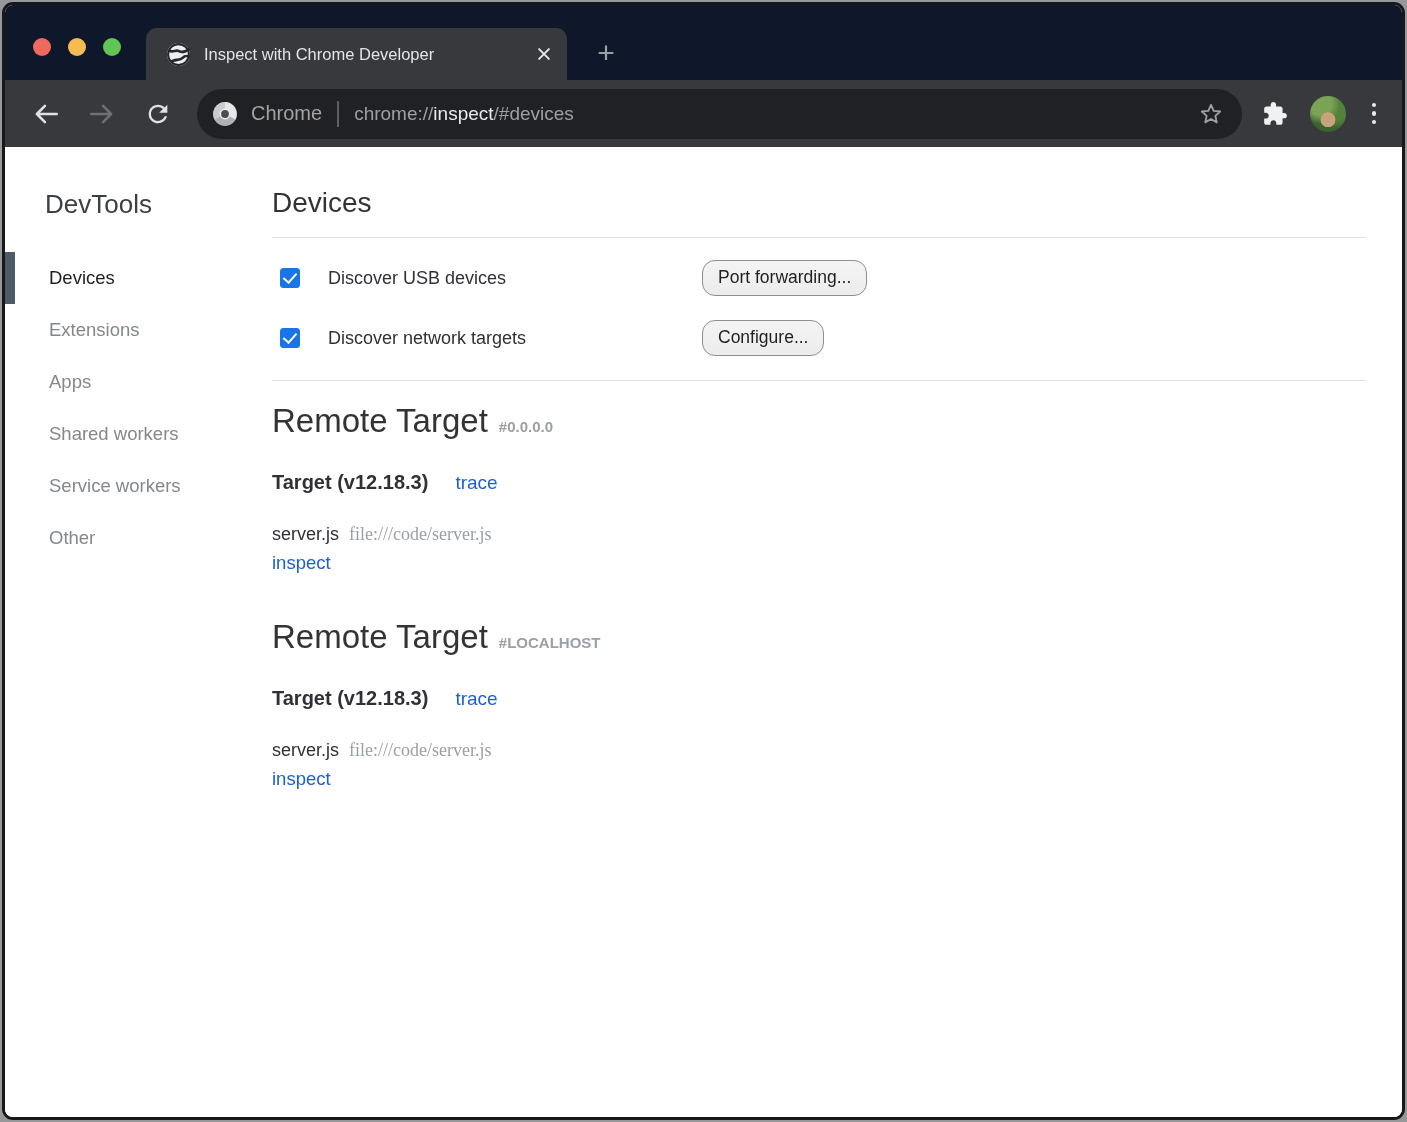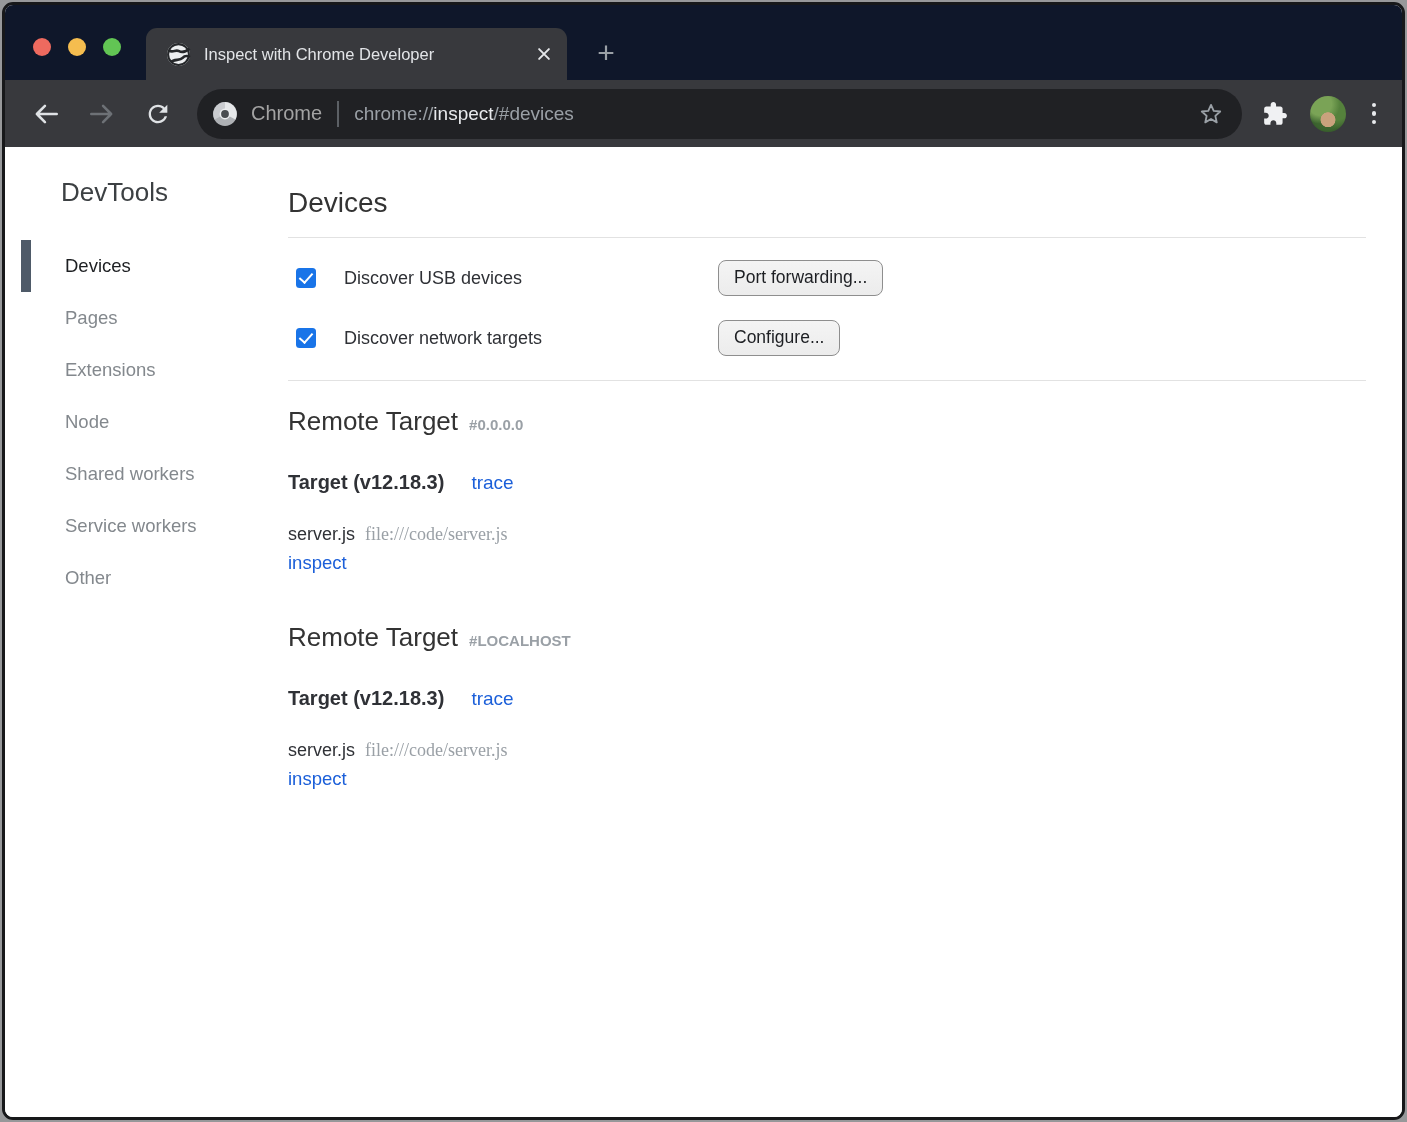--- a/index.html
+++ b/index.html
@@ -71,21 +71,21 @@
       radial-gradient(circle at 50% 66%, #c9a27d 0 24%, rgba(0,0,0,0) 26%),
       radial-gradient(circle at 28% 22%, #7aa356 0 30%, rgba(0,0,0,0) 52%),
       radial-gradient(circle at 75% 30%, #55813c 0 35%, rgba(0,0,0,0) 60%),
       radial-gradient(circle at 50% 50%, #3c642f 0 60%, #2c4c24 100%);
   }
   .kebab { width:20px; height:34px; margin-left:18px; display:flex; flex-direction:column;
            align-items:center; justify-content:center; gap:4px; flex:0 0 auto; cursor:pointer; }
   .kebab i { width:4.5px; height:4.5px; border-radius:50%; background:#e8eaed; }
   
   .content { flex:1; background:#fff; display:flex; color:#333; overflow:hidden; position:relative; }
-  .sidebar { width:267px; flex:0 0 auto; padding-top:30px;margin-left:16px; }
+  .sidebar { width:267px; flex:0 0 auto; padding-top:42px; }
   .sidebar h1 { margin-left:40px; font-size:26px; font-weight:400; color:#3c4043; line-height:30px; }
   .sidebar nav { margin-top:33px; }
   .side-item {
     height:52px; display:flex; align-items:center; padding-left:44px;
     font-size:18.5px; color:#83888d; position:relative; cursor:pointer;
   }
   .side-item.selected { color:#1d1f22; }
   .side-indicator { position:absolute; left:0; top:0; width:10px; height:100%; background:#4e5a68; }
   main { flex:1; padding:38px 36px 0 0; min-width:0; }
   .page-title { font-size:28px; font-weight:400; color:#333; line-height:36px; }
@@ -96,29 +96,29 @@
   .checkbox {
     width:20px; height:20px; border-radius:3.5px; background:#1974e8; position:relative; flex:0 0 auto; cursor:pointer;
   }
   .checkbox.checked::after {
     content:""; position:absolute; left:6.2px; top:2.4px; width:6px; height:11px;
     border:solid #fff; border-width:0 2.6px 2.6px 0; transform:rotate(42deg);
   }
   .btn {
     justify-self:start; font-family:inherit; font-size:17.5px; color:#1d1f23;
     background:linear-gradient(#f4f4f4,#ececec);
-    border:1px solid #8e8e8e; border-radius:8px;
+    border:1px solid #8e8e8e; border-radius:13px;
     padding:5px 15px 6px; height:36px; cursor:pointer;
   }
   a.link { color:#1b5fd9; text-decoration:none; cursor:pointer; }
   .node-link { display:inline-block; margin:26px 0 0 8px; font-size:18.5px; }
   .divider.second { margin-top:24px; }
   .section { margin-top:0; }
   .section-head { margin-top:22px; display:flex; align-items:baseline; }
-  .section-title { font-size:26px; font-weight:400; color:#333; line-height:36px; }
+  .section-title { font-size:33px; font-weight:400; color:#333; line-height:36px; }
   .section-hash { margin-left:11px; font-size:15px; color:#9aa0a6;font-weight:bold; }
   .target-row { margin-top:32px; display:flex; align-items:baseline; }
   .target-name { font-size:20px; font-weight:700; color:#2f3136; }
   .trace { margin-left:27px; font-size:19px; }
   .file-row { margin-top:28px; font-size:18px; color:#2f3136; line-height:24px; }
   .file-path { margin-left:10px; color:#9aa0a6;font-family:Liberation Serif, serif; }
   .inspect-row { margin-top:5px; font-size:18.5px; line-height:24px; }
   .section + .section .section-head { margin-top:44px; }
 </style>
 </head>
@@ -204,27 +204,24 @@
   <div class="content">
 
     <aside class="sidebar">
       <h1>DevTools</h1>
       <nav>
         <div class="side-item selected">
           <span class="side-indicator"></span>
           <span>Devices</span>
         </div>
         <div class="side-item">
-          <span>Pages</span>
-        </div>
-        <div class="side-item">
           <span>Extensions</span>
         </div>
         <div class="side-item">
-          <span>Node</span>
+          <span>Apps</span>
         </div>
         <div class="side-item">
           <span>Shared workers</span>
         </div>
         <div class="side-item">
           <span>Service workers</span>
         </div>
         <div class="side-item">
           <span>Other</span>
         </div>

